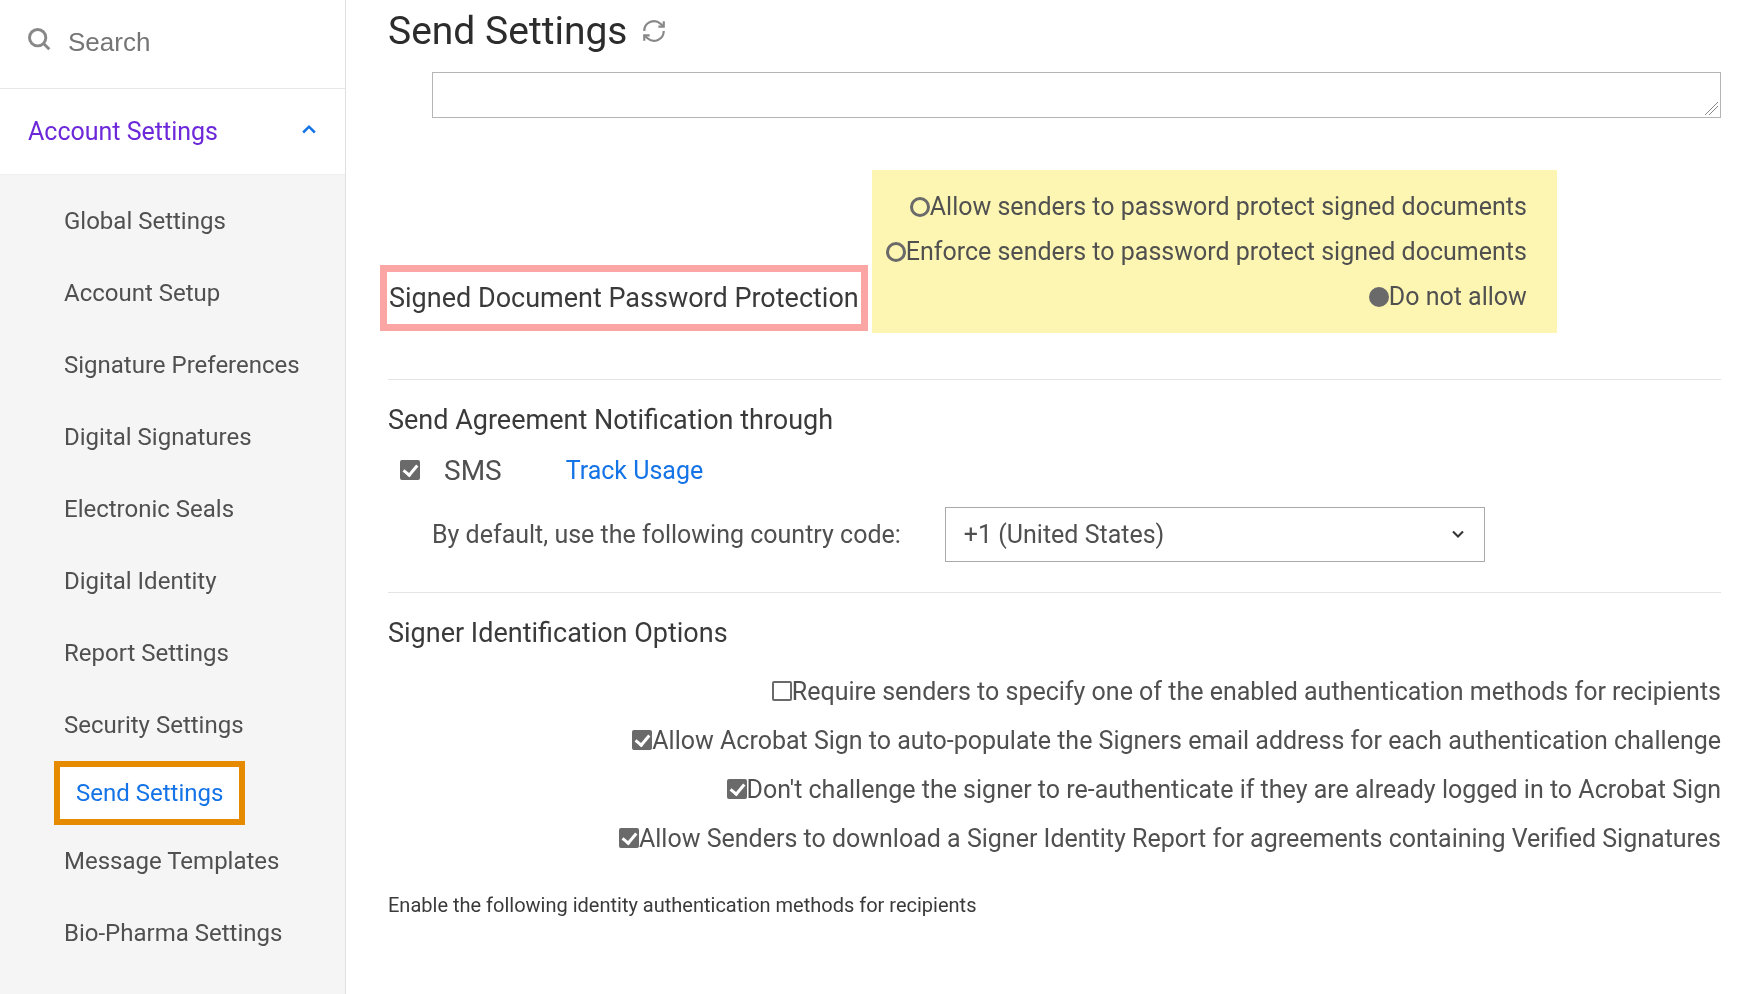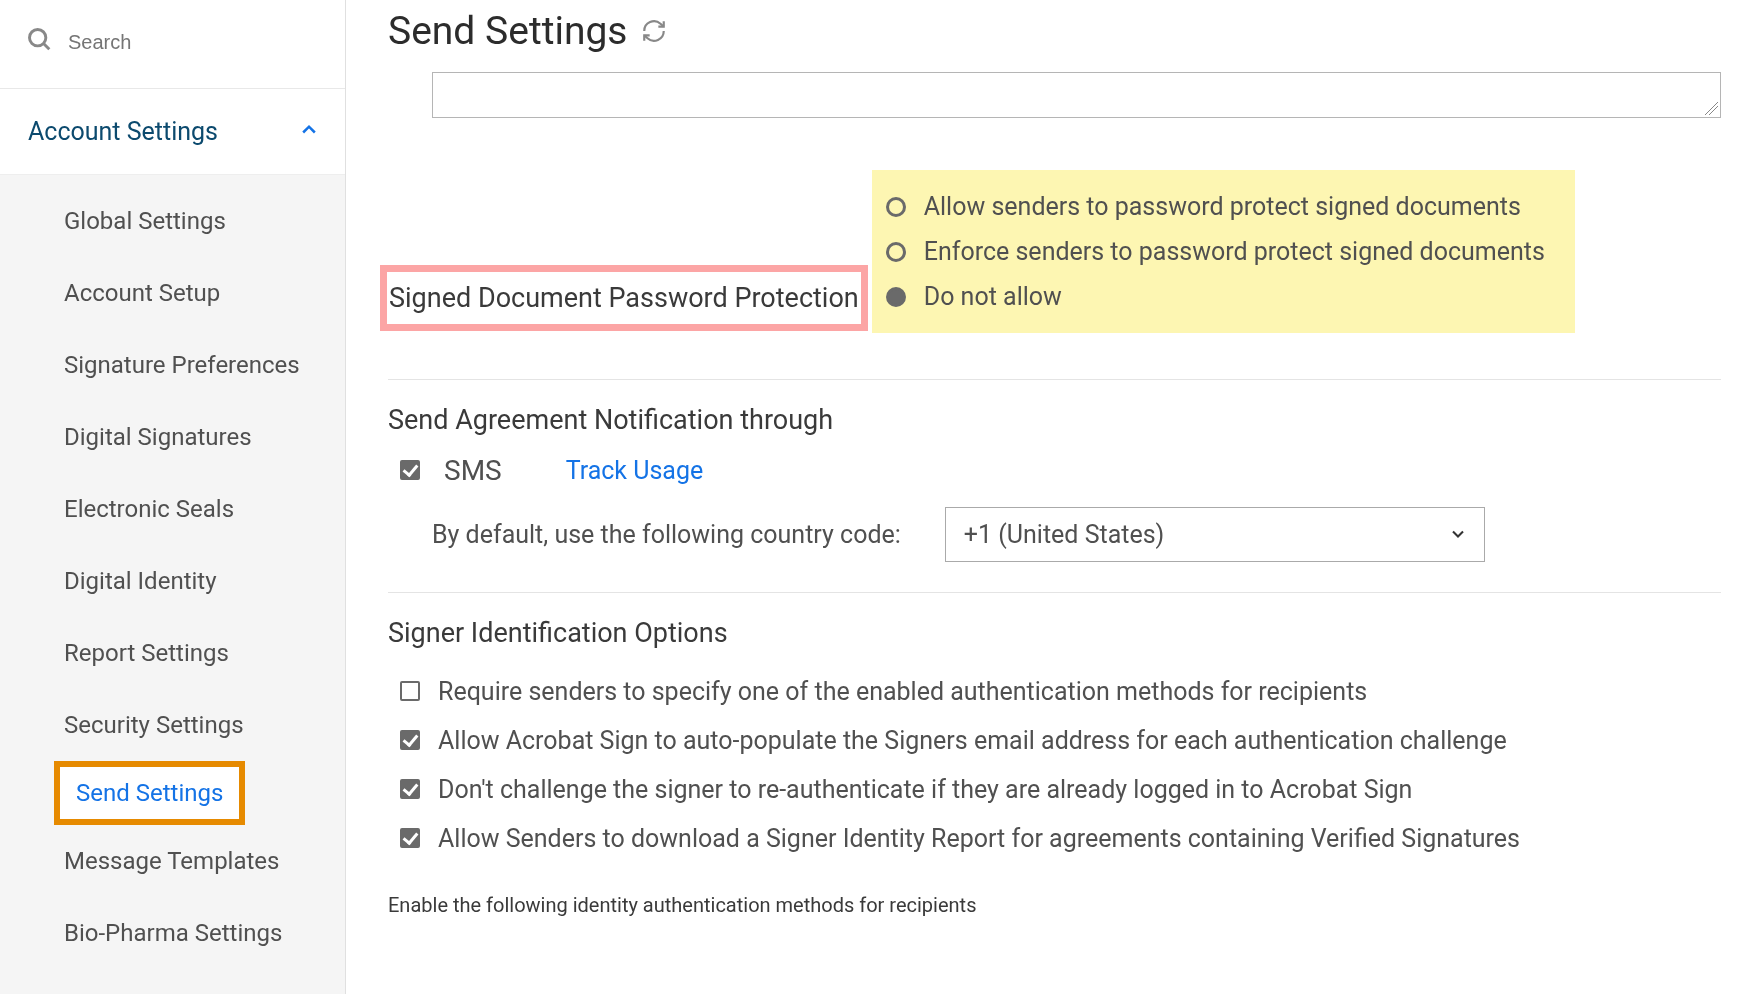--- a/index.html
+++ b/index.html
@@ -30,31 +30,31 @@
     display: flex;
     align-items: center;
     gap: 14px;
     padding: 26px 26px 30px 26px;
     border-bottom: 1px solid #e8e8e8;
   }
   .search-row svg { width: 28px; height: 28px; }
   .search-row input {
     border: none;
     outline: none;
-    font-size: 20px;
+    font-size: 26px;
     color: #888;
     background: transparent;
     width: 100%;
   }
   .section-header {
     display: flex;
     align-items: center;
     justify-content: space-between;
     padding: 28px 26px 28px 28px;
-    color: #0c4a6e;
+    color: #6d28d9;
     font-size: 25px;
     cursor: pointer;
     border-bottom: 1px solid #eee;
   }
   .section-header svg { width: 20px; height: 20px; }
   .nav-list {
     background: #f5f5f5;
     flex: 1;
     padding-top: 10px;
   }
@@ -119,24 +119,24 @@
   }
   .radio-block {
     background: #fdf6b2;
     padding: 14px 30px 14px 14px;
     display: inline-block;
     margin-top: -4px;
   }
   .radio-row, .check-row {
     display: flex;
     align-items: center;
-    gap: 18px;
     font-size: 25px;
     color: #505050;
     padding: 8px 0;
+    justify-content: flex-end;
   }
   .radio {
     width: 20px; height: 20px;
     border: 3px solid #6a6a6a;
     border-radius: 50%;
     flex-shrink: 0;
     position: relative;
   }
   .radio.filled { background: #6a6a6a; }
   .check {

